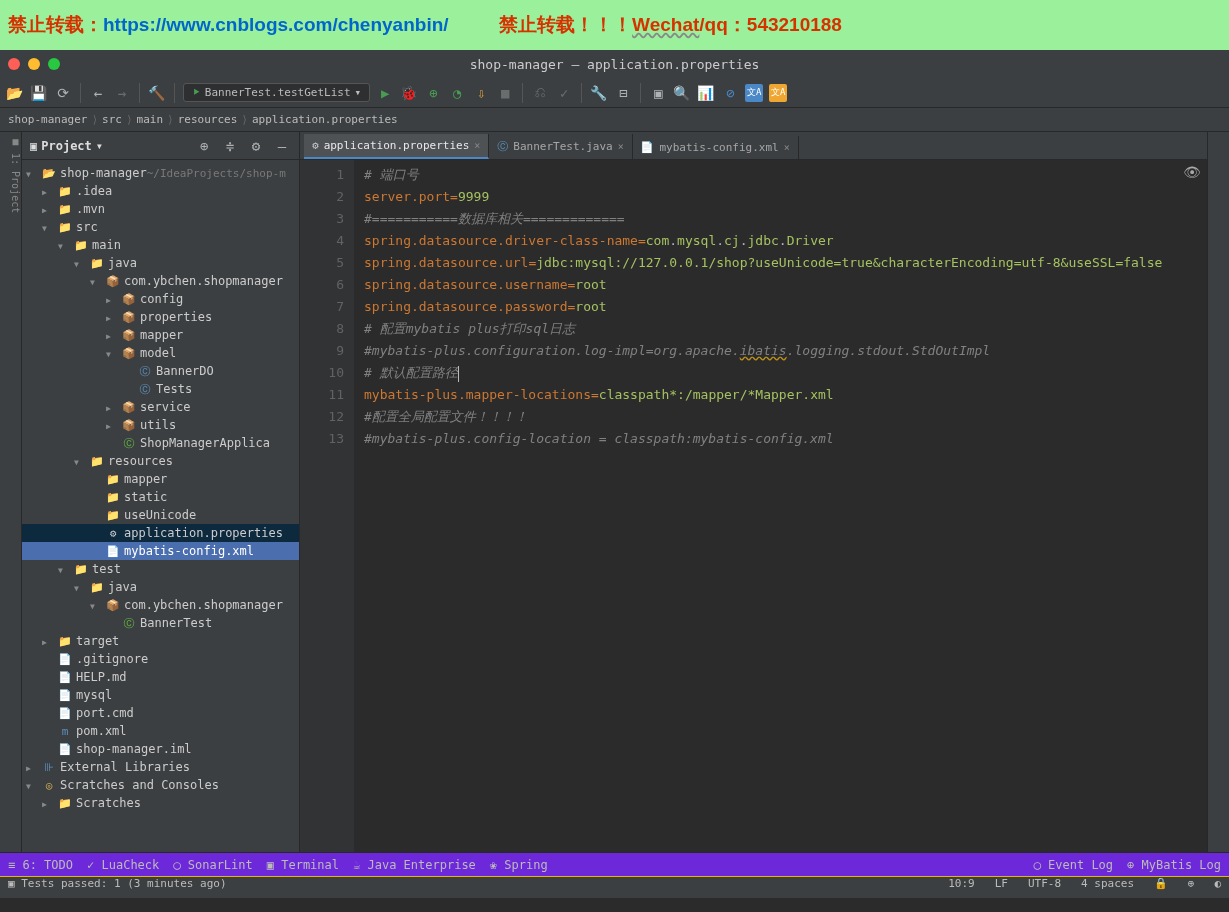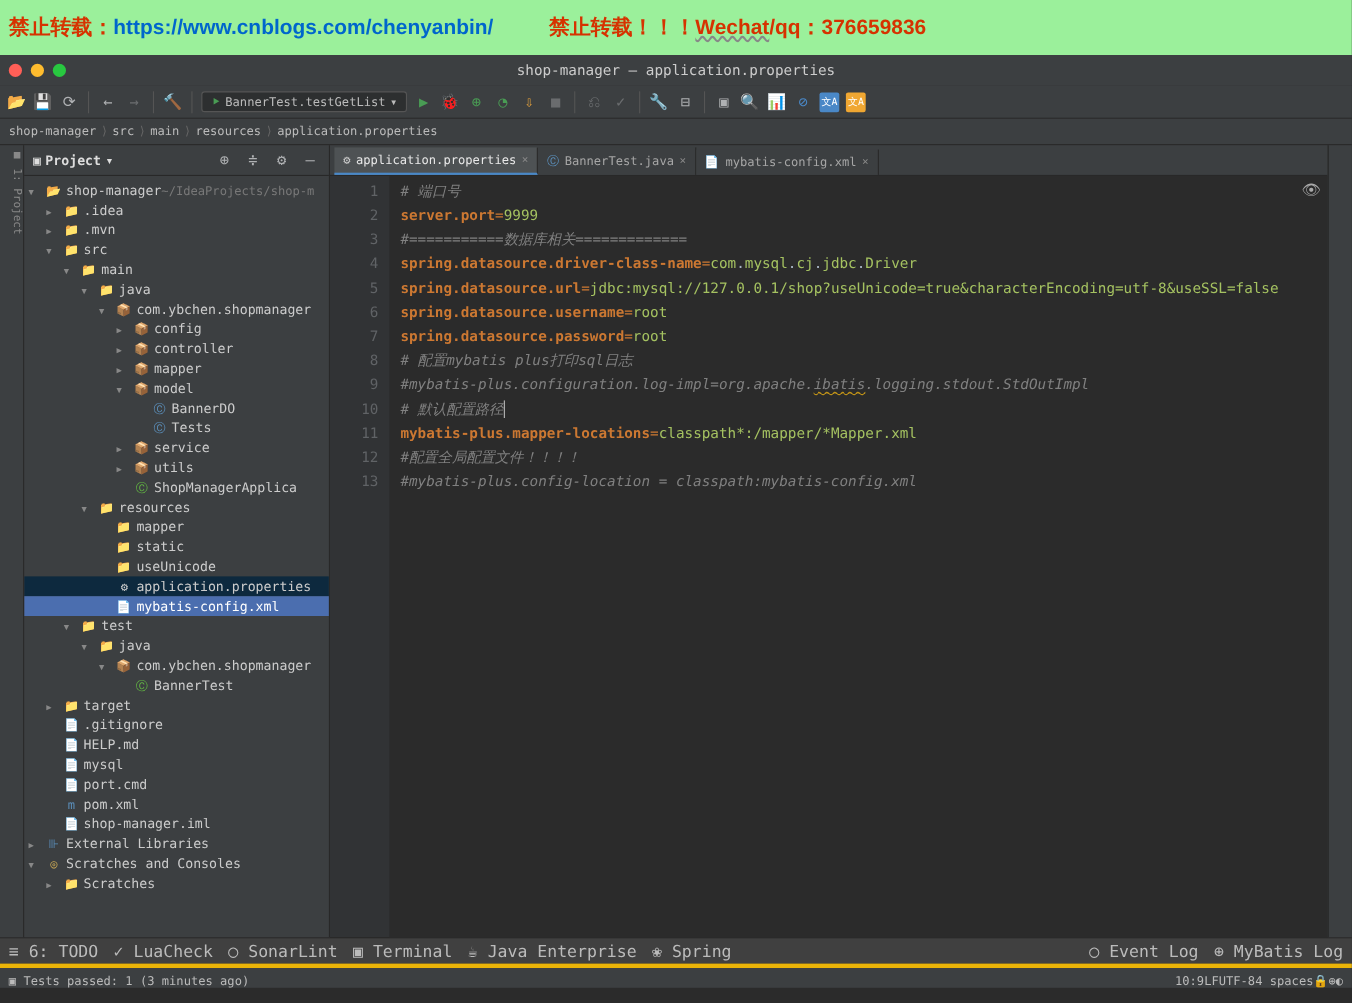--- a/index.html
+++ b/index.html
@@ -45,40 +45,40 @@
 .editor-area{flex:1;display:flex;flex-direction:column;background:#2b2b2b}
 .tabs{height:28px;display:flex;align-items:flex-end;background:#3c3f41;border-bottom:1px solid #282828;padding-left:4px}
 .tab{padding:5px 8px;background:#3c3f41;color:#a6a6a6;font-size:11px;display:flex;align-items:center;gap:5px;border-right:1px solid #282828;cursor:pointer}
 .tab.active{background:#4e5254;color:#e8e8e8;border-bottom:2px solid #4a88c7}
 .tab-close{color:#888;font-size:10px;cursor:pointer}
 .editor{flex:1;display:flex;font-family:Menlo,Monaco,Consolas,monospace;font-size:13px;overflow:auto;position:relative}
 .inspect-icon{position:absolute;right:6px;top:4px;color:#aaa;font-size:14px}
 .gutter{width:54px;background:#313335;color:#606366;text-align:right;padding:4px 10px 4px 0;line-height:22px;flex-shrink:0}
 .code{padding:4px 10px;line-height:22px;white-space:pre}
 .cm-comment{color:#808080;font-style:italic}
-.cm-key{color:#cc7832;font-weight:bold}
+.cm-key{color:#cc7832;font-weight:normal}
 .cm-eq{color:#cc7832}
 .cm-val{color:#a5c261}
 .cm-ital{font-style:italic}
 .cm-underline{text-decoration-style:wavy;text-decoration-line:underline;text-decoration-color:#be9117}
 .cursor-caret{display:inline-block;width:1px;height:16px;background:#bbb;vertical-align:middle}
-.bot-tools{height:24px;background:#404040;border-top:1px solid #282828;display:flex;align-items:center;justify-content:space-between;padding:0 8px;font-size:15px;color:#bbb}
+.bot-tools{height:24px;background:#6d28d9;border-top:1px solid #282828;display:flex;align-items:center;justify-content:space-between;padding:0 8px;font-size:12px;color:#bbb}
 .bt-left,.bt-right{display:flex;gap:14px;align-items:center}
 .bt-item{display:flex;align-items:center;gap:4px;cursor:pointer}
-.status{height:22px;background:#3c3f41;border-top:4px solid #eab308;display:flex;align-items:flex-end;justify-content:space-between;padding:0 8px;font-size:11px;color:#bbb}
-.st-right{display:flex;gap:0}
+.status{height:22px;background:#3c3f41;border-top:1px solid #eab308;display:flex;align-items:flex-start;justify-content:space-between;padding:0 8px;font-size:11px;color:#bbb}
+.st-right{display:flex;gap:20px}
 .right-rail{width:22px;background:#3c3f41;border-left:1px solid #282828}
 </style>
 </head>
 <body>
 
 <div class="banner">
   <span>禁止转载：</span><span class="blue-link">https://www.cnblogs.com/chenyanbin/</span>
   <span style="display:inline-block;width:40px"></span>
-  <span>禁止转载！！！</span><span style="text-decoration:underline wavy #888">Wechat</span><span>/qq：376659836</span>
+  <span>禁止转载！！！</span><span style="text-decoration:underline wavy #888">Wechat</span><span>/qq：543210188</span>
 </div>
 
 <div class="title-bar">
   <div class="traffic">
     <div class="dot d-r"></div>
     <div class="dot d-y"></div>
     <div class="dot d-g"></div>
   </div>
   <div class="title-text">shop-manager – application.properties</div>
 </div>
@@ -181,21 +181,21 @@
           <span>com.ybchen.shopmanager</span>
         </div>
         <div class="tree-item " style="padding-left:84px">
           <span class="tree-arrow cl"></span>
           <span class="tree-icon f-pkg">📦</span>
           <span>config</span>
         </div>
         <div class="tree-item " style="padding-left:84px">
           <span class="tree-arrow cl"></span>
           <span class="tree-icon f-pkg">📦</span>
-          <span>controller</span>
+          <span>properties</span>
         </div>
         <div class="tree-item " style="padding-left:84px">
           <span class="tree-arrow cl"></span>
           <span class="tree-icon f-pkg">📦</span>
           <span>mapper</span>
         </div>
         <div class="tree-item " style="padding-left:84px">
           <span class="tree-arrow ex"></span>
           <span class="tree-icon f-pkg">📦</span>
           <span>model</span>

